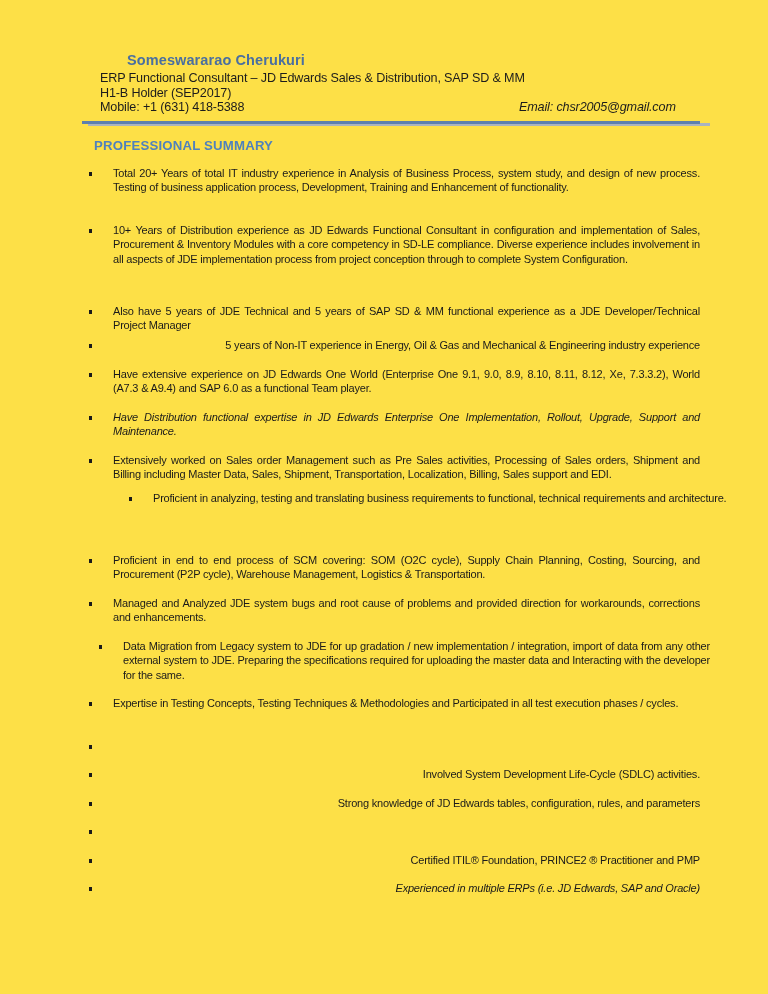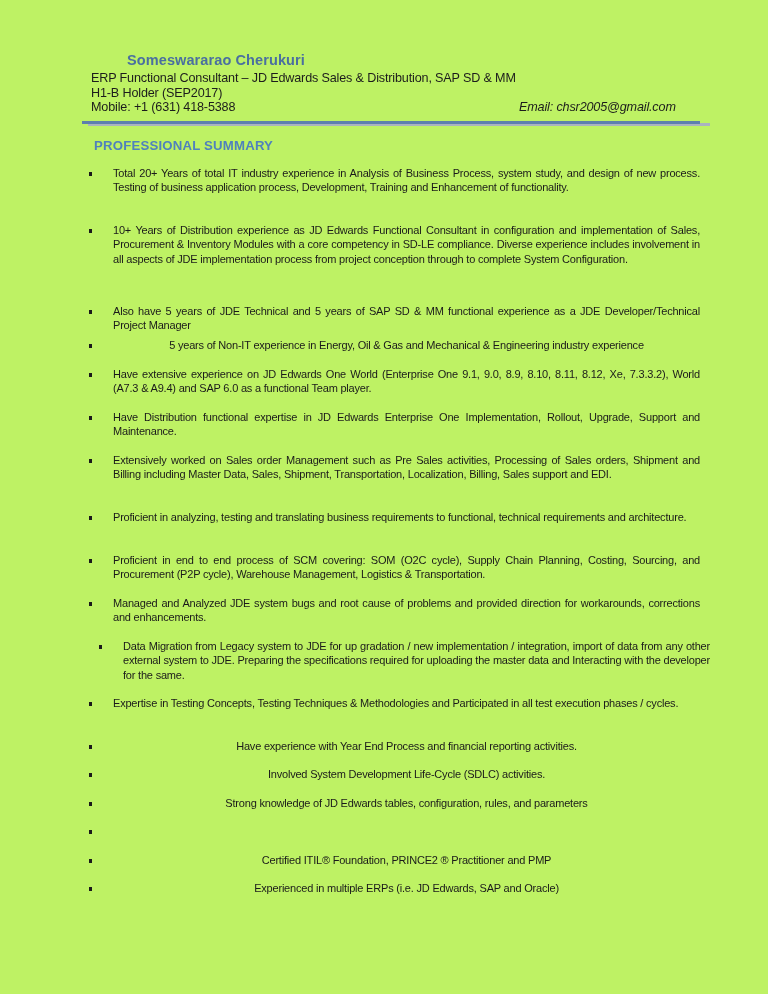--- a/index.html
+++ b/index.html
@@ -12,34 +12,34 @@
       height: 994px;
       position: relative;
       overflow: hidden;
       font-family: "Liberation Sans", sans-serif;
       color: #1a1a1a;
     }
     .page {
       position: absolute;
       left: 0; top: 0;
       width: 768px; height: 994px;
-      background: #bef264;
+      background: #fde047;
     }
     .name {
       position: absolute;
       left: 127px;
       top: 52px;
       font-size: 14.5px;
       font-weight: bold;
       color: #4a6fa0;
       letter-spacing: 0.1px;
     }
     .header-line {
       position: absolute;
-      left: 91px;
+      left: 100px;
       font-size: 12.6px;
       color: #1c1c1c;
       line-height: 15px;
       letter-spacing: -0.15px;
     }
     .title-line { top: 71px; }
     .visa-line { top: 86px; }
     .mobile-line { top: 100px; }
     .email-line {
       position: absolute;
@@ -88,21 +88,21 @@
     .summary-item {
       position: absolute;
       left: 113px;
       width: 587px;
       font-size: 11px;
       line-height: 14.4px;
       color: #1a1a1a;
       text-align: justify;
       letter-spacing: -0.2px;
     }
-    .summary-item.last-left { text-align: center; }
+    .summary-item.last-left { text-align: right; }
     .bullet {
       position: absolute;
       left: -24px;
       top: 6px;
       width: 3px;
       height: 4px;
       background: #1a1a1a;
     }
   </style>
 </head>
@@ -135,29 +135,29 @@
       <span>Also have 5 years  of JDE Technical and 5 years of SAP SD &amp; MM functional experience as a JDE Developer/Technical Project Manager</span>
     </li>
     <li class="summary-item last-left" style="top:172px;">
       <span class="bullet"></span>
       <span>5 years of Non-IT experience in Energy, Oil &amp; Gas and Mechanical &amp; Engineering industry experience</span>
     </li>
     <li class="summary-item" style="top:201px;">
       <span class="bullet"></span>
       <span>Have extensive experience on JD Edwards One World (Enterprise One 9.1, 9.0, 8.9, 8.10, 8.11, 8.12, Xe, 7.3.3.2), World (A7.3 &amp; A9.4) and SAP 6.0 as a functional Team player.</span>
     </li>
-    <li class="summary-item" style="top:244px;">
+    <li class="summary-item" style="top:244px;font-style:italic;">
       <span class="bullet"></span>
       <span>Have Distribution functional expertise in JD Edwards Enterprise One Implementation, Rollout, Upgrade, Support and Maintenance.</span>
     </li>
     <li class="summary-item" style="top:287px;">
       <span class="bullet"></span>
       <span>Extensively worked on Sales order Management such as Pre Sales activities, Processing of Sales orders, Shipment and Billing including Master Data, Sales, Shipment, Transportation, Localization, Billing, Sales support and EDI.</span>
     </li>
-    <li class="summary-item" style="top:344px;">
+    <li class="summary-item" style="top:325px;margin-left:40px;">
       <span class="bullet"></span>
       <span>Proficient in analyzing, testing and translating business requirements to functional, technical requirements and architecture.</span>
     </li>
     <li class="summary-item" style="top:387px;">
       <span class="bullet"></span>
       <span>Proficient in end to end process of SCM covering: SOM (O2C cycle), Supply Chain Planning, Costing, Sourcing, and Procurement (P2P cycle), Warehouse Management, Logistics &amp; Transportation.</span>
     </li>
     <li class="summary-item" style="top:430px;">
       <span class="bullet"></span>
       <span>Managed and Analyzed JDE system bugs and root cause of problems and provided direction for workarounds, corrections and enhancements.</span>
@@ -165,36 +165,35 @@
     <li class="summary-item" style="top:473px;margin-left:10px;">
       <span class="bullet"></span>
       <span>Data Migration from Legacy system to JDE for up gradation / new implementation / integration, import of data from any other external system to JDE. Preparing the specifications required for uploading the master data and Interacting with the developer for the same.</span>
     </li>
     <li class="summary-item" style="top:530px;">
       <span class="bullet"></span>
       <span>Expertise in Testing Concepts, Testing Techniques &amp; Methodologies and Participated in all test execution phases / cycles.</span>
     </li>
     <li class="summary-item last-left" style="top:573px;">
       <span class="bullet"></span>
-      <span>Have experience with Year End Process and financial reporting activities.</span>
     </li>
     <li class="summary-item last-left" style="top:601px;">
       <span class="bullet"></span>
       <span>Involved System Development Life-Cycle (SDLC) activities.</span>
     </li>
     <li class="summary-item last-left" style="top:630px;">
       <span class="bullet"></span>
       <span>Strong knowledge of JD Edwards tables, configuration, rules, and parameters</span>
     </li>
     <li class="summary-item last-left" style="top:658px;">
       <span class="bullet"></span>
     </li>
     <li class="summary-item last-left" style="top:687px;">
       <span class="bullet"></span>
       <span>Certified ITIL® Foundation, PRINCE2 ® Practitioner and PMP</span>
     </li>
-    <li class="summary-item last-left" style="top:715px;">
+    <li class="summary-item last-left" style="top:715px;font-style:italic;">
       <span class="bullet"></span>
       <span>Experienced in multiple ERPs (i.e. JD Edwards, SAP and Oracle)</span>
     </li>
   </ul>
 
 </div>
 
 </body></html>

